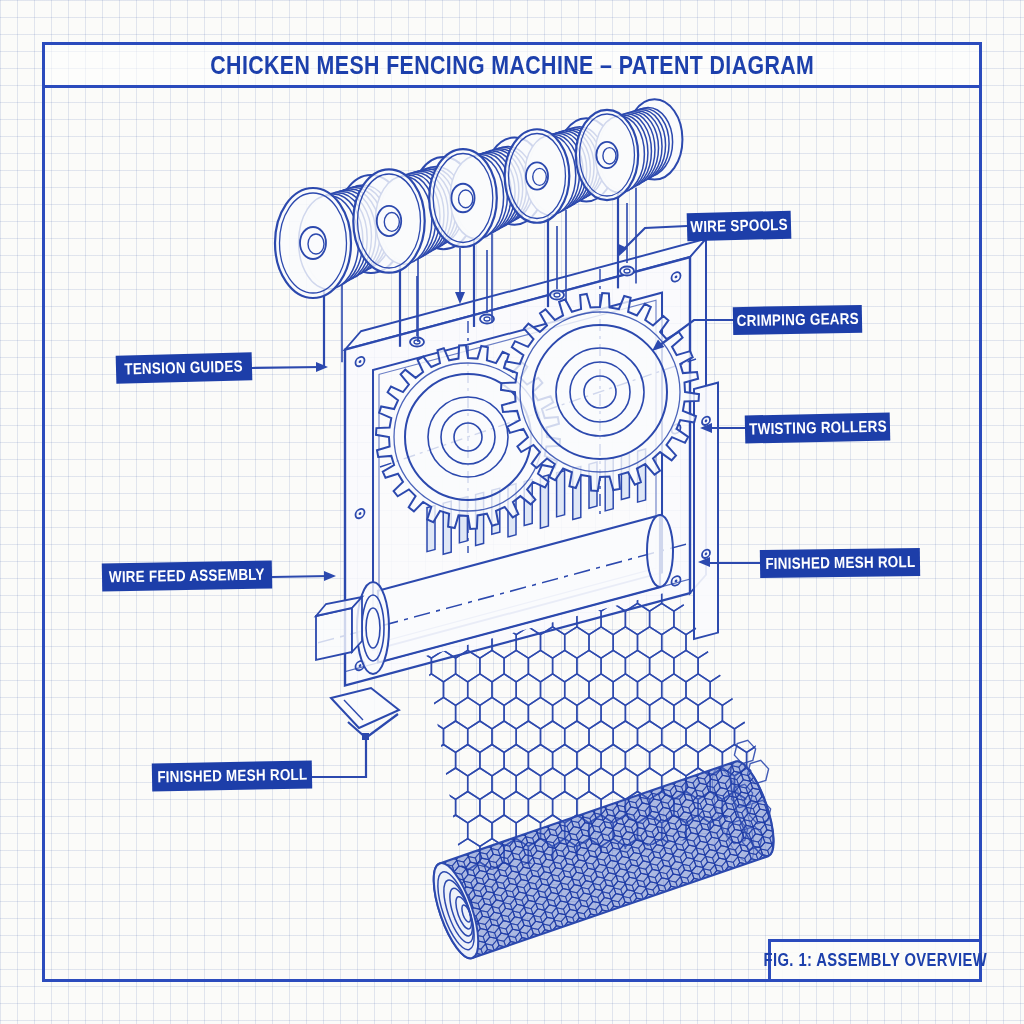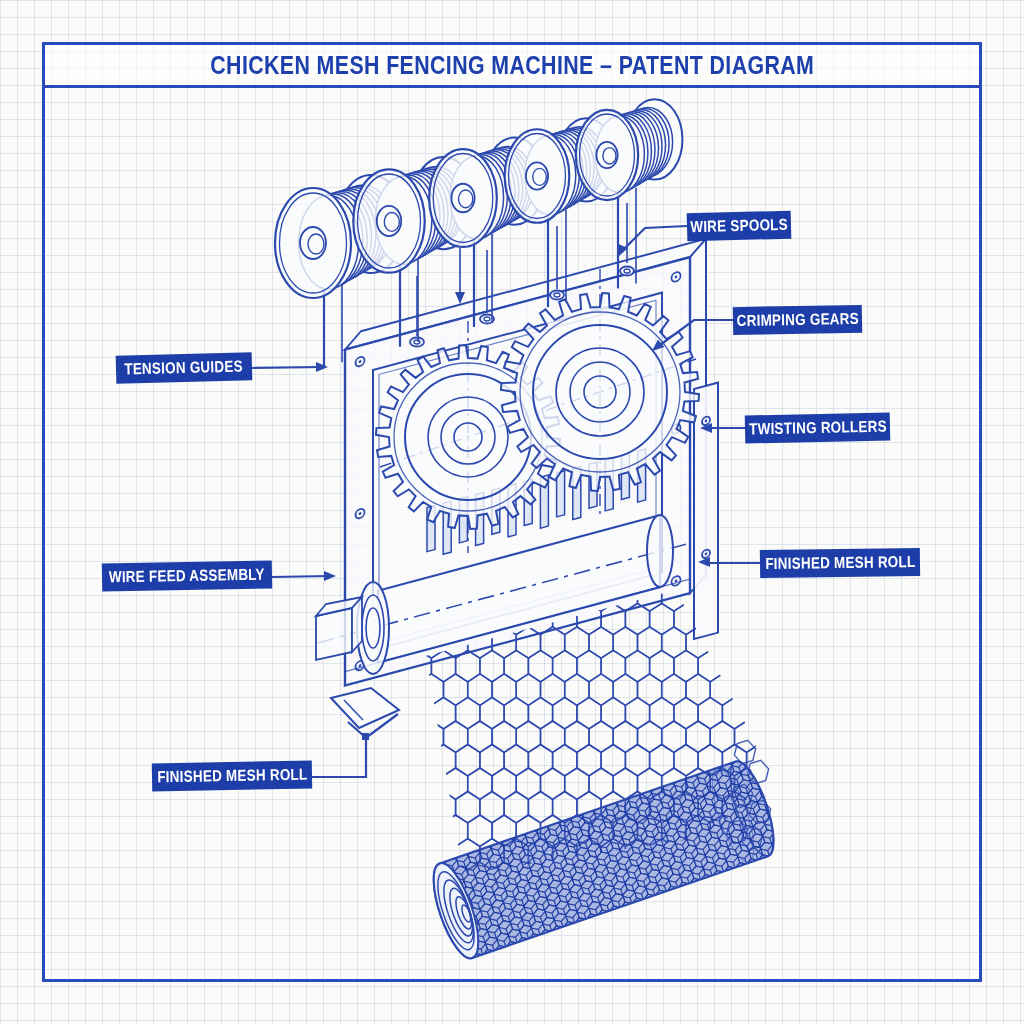--- a/index.html
+++ b/index.html
@@ -1116,20 +1116,23 @@
         <path d="M312 777 L366 777 L366 737" fill="none" stroke="#2c49ae" stroke-width="2.2"></path>
         <path d="M348 722 L365 737 M398 714 L367 737" fill="none" stroke="#2c49ae" stroke-width="2.2"></path>
         <rect x="362" y="733" width="7" height="7" fill="#2c49ae"></rect>
       </g>
     </svg>
 
   <div class="title-box">
     <span class="cond">CHICKEN MESH FENCING MACHINE – PATENT DIAGRAM</span>
   </div>
 
+  <div class="fig-box">
+    <span class="cond">FIG. 1: ASSEMBLY OVERVIEW</span>
+  </div>
 
   <div class="label" style="left:687px;top:212px;width:104px;transform:rotate(-1.5deg);">
     <span class="cond">WIRE SPOOLS</span>
   </div>
   <div class="label" style="left:733px;top:306px;width:129px;transform:rotate(-1deg);">
     <span class="cond">CRIMPING GEARS</span>
   </div>
   <div class="label" style="left:745px;top:414px;width:145px;transform:rotate(-1.2deg);">
     <span class="cond">TWISTING ROLLERS</span>
   </div>

